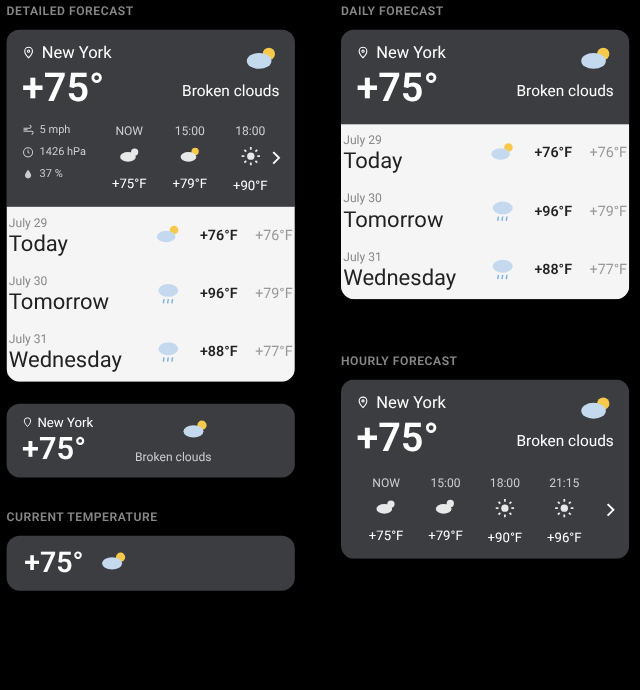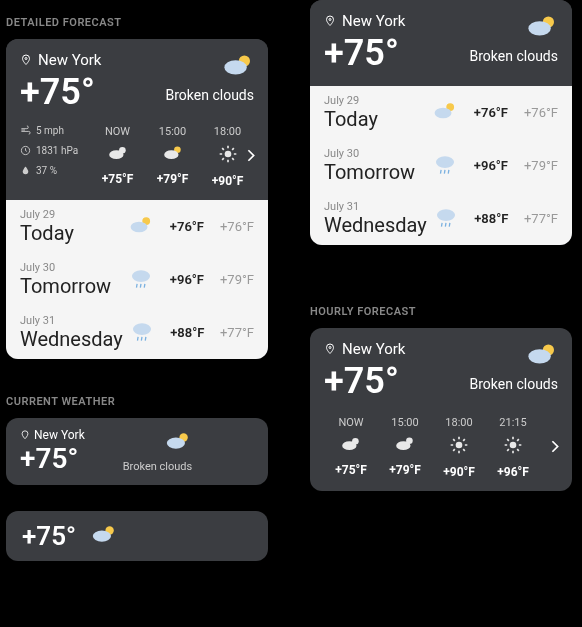--- a/index.html
+++ b/index.html
@@ -1,41 +1,41 @@
 <!DOCTYPE html>
 <html><head>
 <meta charset="utf-8">
 <style>
 *{margin:0;padding:0;box-sizing:border-box;font-family:-apple-system,BlinkMacSystemFont,"Segoe UI",Roboto,sans-serif}
 body{background:#000;width:582px;height:627px;overflow:hidden;color:#fff}
 .cols{display:flex;gap:42px;padding:0 6px}
 .col{display:flex;flex-direction:column}
 .col1{width:262px}
 .col2{width:262px}
-.section-title{font-size:11px;letter-spacing:0.5px;color:#888;font-weight:600;margin-top:16px;margin-bottom:10px}
+.section-title{font-size:11px;letter-spacing:0.5px;color:#888;font-weight:600;margin-top:4px;margin-bottom:10px}
 .card{background:#3b3d41;border-radius:12px;overflow:hidden;margin-bottom:20px}
 .dark-top{padding:12px 14px;background:#3b3d41}
 .loc-row{display:flex;align-items:center;gap:6px;font-size:15px}
 .loc-row svg{width:12px;height:12px}
 .top-flex{display:flex;justify-content:space-between;align-items:flex-start}
 .big-temp{font-size:36px;font-weight:600;margin-top:2px}
 .cond-box{text-align:right;margin-top:2px}
 .cond-text{font-size:14px;margin-top:6px}
 .stats-hourly{display:flex;gap:6px;margin-top:12px;position:relative}
 .stats{display:flex;flex-direction:column;gap:9px;font-size:10px;color:#ccc;min-width:64px}
 .stat{display:flex;align-items:center;gap:5px}
 .stat svg{width:11px;height:11px}
 .hourly-strip{display:flex;gap:0;overflow:hidden;flex:1}
 .hcell{display:flex;flex-direction:column;align-items:center;gap:6px;width:55px;flex-shrink:0}
 .hcell .hlabel{font-size:11px;color:#ccc}
-.hcell .htemp{font-size:12px;font-weight:700}
+.hcell .htemp{font-size:12px;font-weight:400}
 .chev{position:absolute;right:-2px;top:50%;transform:translateY(-50%)}
 .chev svg{width:10px;height:14px}
 .daily{background:#f5f5f5;color:#222}
-.drow{display:flex;align-items:center;padding:8px 14px;gap:6px}
+.drow{display:flex;align-items:center;padding:8px 2px;gap:6px}
 .drow .dleft{flex:1}
 .drow .ddate{font-size:11px;color:#888}
 .drow .dday{font-size:20px;color:#222}
 .drow .dhi{font-size:13px;font-weight:600;color:#222;width:44px;text-align:right}
 .drow .dlo{font-size:13px;color:#999;width:44px;text-align:right}
 .small-card{background:#3b3d41;border-radius:12px;padding:10px 14px;display:inline-flex;align-items:center}
 .small-left{display:flex;flex-direction:column}
 .small-loc{font-size:12px;display:flex;align-items:center;gap:4px}
 .small-temp{font-size:28px;font-weight:600}
 .small-right{display:flex;flex-direction:column;align-items:flex-end;margin-left:38px}
@@ -81,21 +81,21 @@
                 <svg viewBox="0 0 24 24" fill="none" stroke="#ccc" stroke-width="2">
                   <path d="M3 8h12a3 3 0 100-6M3 14h16a3 3 0 110 6M3 11h8"></path>
                 </svg>
                 <span>5 mph</span>
               </div>
             <div class="stat">
                 <svg viewBox="0 0 24 24" fill="none" stroke="#ccc" stroke-width="2">
                   <circle cx="12" cy="12" r="9"></circle>
                   <path d="M12 7v5l3 2"></path>
                 </svg>
-                <span>1831 hPa</span>
+                <span>1426 hPa</span>
               </div>
             <div class="stat">
                 <svg viewBox="0 0 24 24" fill="#ccc">
                   <path d="M12 3s6 7 6 11a6 6 0 11-12 0c0-4 6-11 6-11z"></path>
                 </svg>
                 <span>37 %</span>
               </div>
           </div>
           <div class="hourly-strip">
             <div class="hcell">
@@ -179,54 +179,55 @@
                   <line x1="20" y1="26" x2="19" y2="32"></line>
                   <line x1="26" y1="26" x2="25" y2="32"></line>
                 </g>
               </svg></span>
           <div class="dhi">+88°F</div>
           <div class="dlo">+77°F</div>
         </div>
       </div>
     </div>
 
-    <div class="section-title">CURRENT WEATHER</div>
 
     <div class="small-card" style="margin-bottom:26px">
       <div class="small-left">
         <div class="small-loc">
           <svg width="10" height="10" viewBox="0 0 24 24" fill="none" stroke="#fff" stroke-width="2">
               <path d="M12 21s-7-7-7-12a7 7 0 0114 0c0 5-7 12-7 12z"></path>
             </svg>
           <span>New York</span>
         </div>
         <div class="small-temp">+75°</div>
       </div>
       <div class="small-right">
         <span class="ic"><svg width="28" height="22" viewBox="0 0 40 30">
               <circle cx="28" cy="10" r="6" fill="#f7c94b"></circle>
               <ellipse cx="17" cy="18" rx="13" ry="8" fill="#c5d9ee"></ellipse>
             </svg></span>
         <div class="small-cond">Broken clouds</div>
       </div>
     </div>
 
+    <div class="section-title">CURRENT TEMPERATURE</div>
 
     <div class="temp-card">
       <span class="tt">+75°</span>
       <span class="ic"><svg width="28" height="22" viewBox="0 0 40 30">
             <circle cx="28" cy="10" r="6" fill="#f7c94b"></circle>
             <ellipse cx="17" cy="18" rx="13" ry="8" fill="#c5d9ee"></ellipse>
           </svg></span>
     </div>
 
   </div>
 
   <div class="col col2">
 
+    <div class="section-title">DAILY FORECAST</div>
 
     <div class="card">
       <div class="dark-top">
         <div class="top-flex">
           <div>
             <div class="loc-row">
               <svg viewBox="0 0 24 24" fill="none" stroke="#fff" stroke-width="2">
                   <path d="M12 21s-7-7-7-12a7 7 0 0114 0c0 5-7 12-7 12z"></path>
                   <circle cx="12" cy="9" r="2"></circle>
                 </svg>
@@ -284,21 +285,21 @@
                   <line x1="20" y1="26" x2="19" y2="32"></line>
                   <line x1="26" y1="26" x2="25" y2="32"></line>
                 </g>
               </svg></span>
           <div class="dhi">+88°F</div>
           <div class="dlo">+77°F</div>
         </div>
       </div>
     </div>
 
-    <div class="section-title" style="margin-top:40px">HOURLY FORECAST</div>
+    <div class="section-title" style="margin-top:30px">HOURLY FORECAST</div>
 
     <div class="card">
       <div class="dark-top">
         <div class="top-flex">
           <div>
             <div class="loc-row">
               <svg viewBox="0 0 24 24" fill="none" stroke="#fff" stroke-width="2">
                   <path d="M12 21s-7-7-7-12a7 7 0 0114 0c0 5-7 12-7 12z"></path>
                   <circle cx="12" cy="9" r="2"></circle>
                 </svg>

